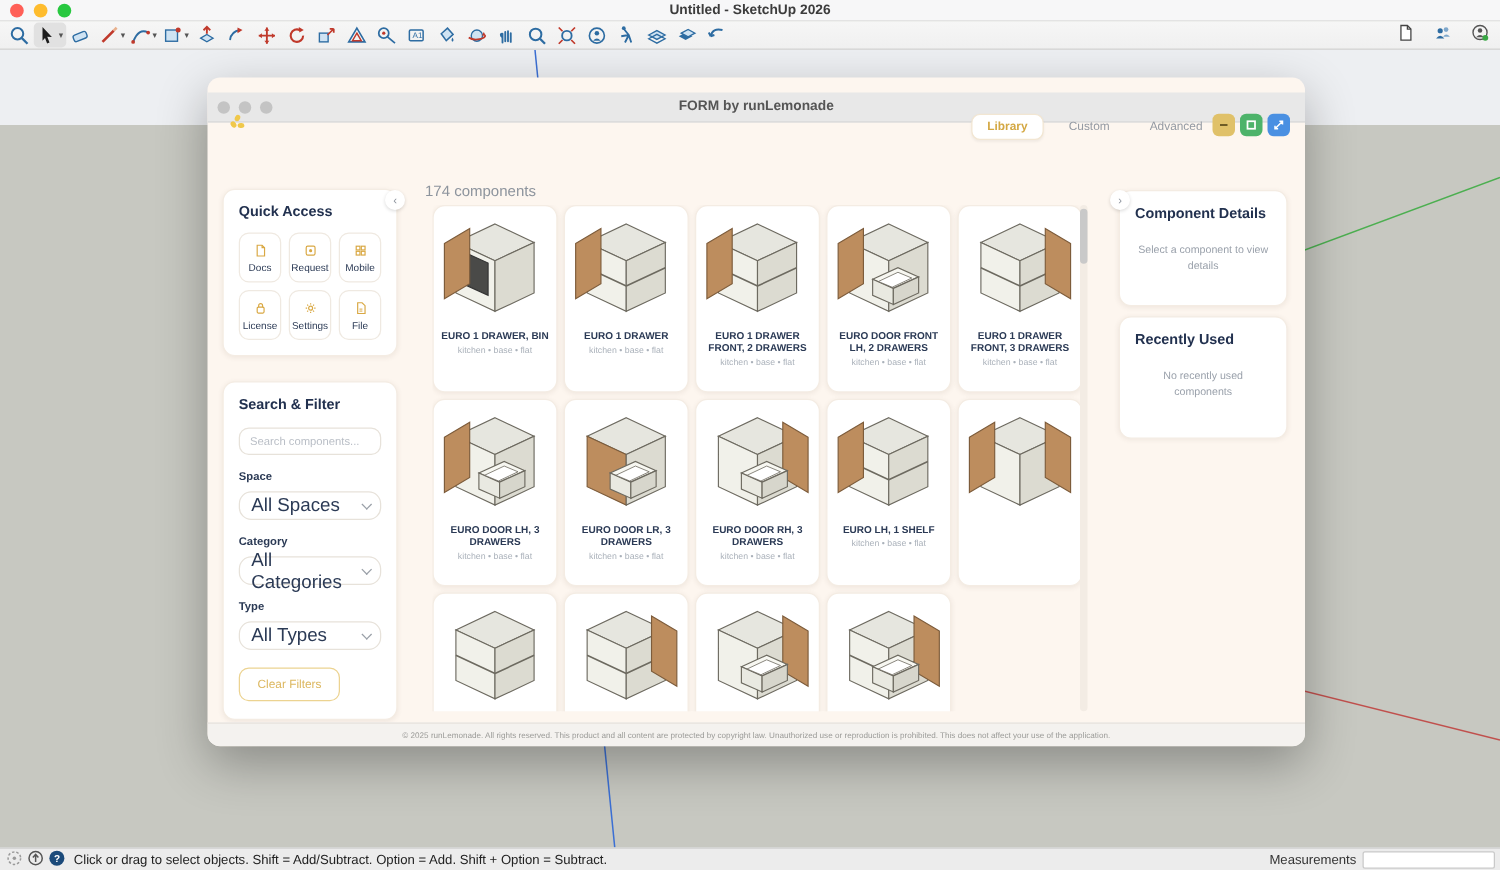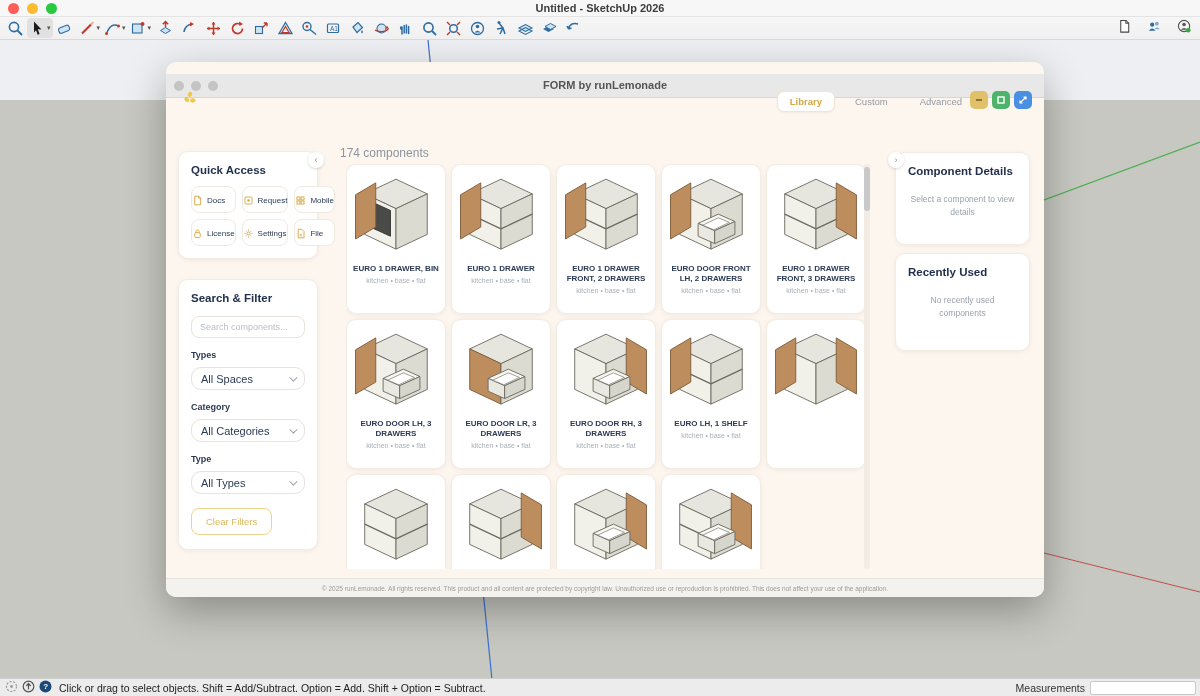--- a/index.html
+++ b/index.html
@@ -52,28 +52,28 @@
   .winbtn.gold { background:#e0c169; } .winbtn.green { background:#4db36a; } .winbtn.blue { background:#4a90e2; }
   .winbtn svg { width:10px; height:10px; }
 
   .card { background:#fff; border-radius:10px; box-shadow:0 1px 4px rgba(90,70,50,.08); border:1px solid #f4ece3; }
 
   
   .sidebar { position:absolute; left:12px; top:65px; width:140px; }
   .qa-card { padding:12px 12px; }
   .panel-title { font-size:11.5px; font-weight:bold; color:#22314f; }
   .qa-grid { margin-top:10px; display:grid; grid-template-columns:repeat(3,1fr); gap:6px; }
-  .qa-btn { border:1px solid #efe9e1; border-radius:8px; padding:8px 0 6px; display:flex; flex-direction:row; align-items:center; gap:4px; background:#fff; }
+  .qa-btn { border:1px solid #efe9e1; border-radius:8px; padding:8px 0 6px; display:flex; flex-direction:column; align-items:center; gap:4px; background:#fff; }
   .qa-btn svg { width:11px; height:11px; }
   .qa-btn span { font-size:8px; color:#2b3a55; }
   .filter-card { margin-top:20px; padding:12px 12px 14px; }
   .search-input { margin-top:12px; width:100%; height:22px; border:1px solid #e7e2da; border-radius:8px; font-size:9px; padding:0 8px; color:#333; background:#fff; }
   .search-input::placeholder { color:#b9bec6; }
   .f-label { margin-top:12px; font-size:9px; font-weight:bold; color:#2b3a55; }
-  .f-select { margin-top:7px; height:23px; border:1px solid #e7e2da; border-radius:10px; background:#fff; display:flex; align-items:center; justify-content:space-between; padding:0 9px; font-size:11px; color:#2b3a55; }
+  .f-select { margin-top:7px; height:23px; border:1px solid #e7e2da; border-radius:10px; background:#fff; display:flex; align-items:center; justify-content:space-between; padding:0 9px; font-size:15px; color:#2b3a55; }
   .chev { width:6px; height:6px; border-right:1.4px solid #9aa0a8; border-bottom:1.4px solid #9aa0a8; transform:rotate(45deg) translateY(-2px); }
   .clear-btn { margin-top:14px; border:1.5px solid #ecd391; color:#dcb75f; background:transparent; border-radius:8px; font-size:9.5px; padding:7px 14px; }
 
   
   .roundbtn { position:absolute; width:16px; height:16px; border-radius:50%; background:#fff; box-shadow:0 1px 3px rgba(0,0,0,.15); display:flex; align-items:center; justify-content:center; font-size:9px; color:#8b929c; z-index:5; }
 
   
   .lib-count { position:absolute; left:174px; top:60px; font-size:12px; color:#8d949d; }
   .lib-grid { position:absolute; left:180px; top:78px; width:520px; height:405px; overflow:hidden; display:grid; grid-template-columns:repeat(5,100px); grid-auto-rows:150px; gap:5px; }
   .comp-card { padding:5px 4px; display:flex; flex-direction:column; align-items:center; }
@@ -386,21 +386,21 @@
               </svg>
     <span>File</span>
   </div>
 </div>
       </div>
       <div class="card filter-card">
         <div class="panel-title">Search &amp; Filter</div>
         <input class="search-input" type="text" placeholder="Search components..." style="">
         <div id="filter-groups">
   <div>
-    <div class="f-label">Types</div>
+    <div class="f-label">Space</div>
     <div class="f-select">
       <span>All Spaces</span>
       <i class="chev"></i>
     </div>
   </div>
 
   <div>
     <div class="f-label">Category</div>
     <div class="f-select">
       <span>All Categories</span>

